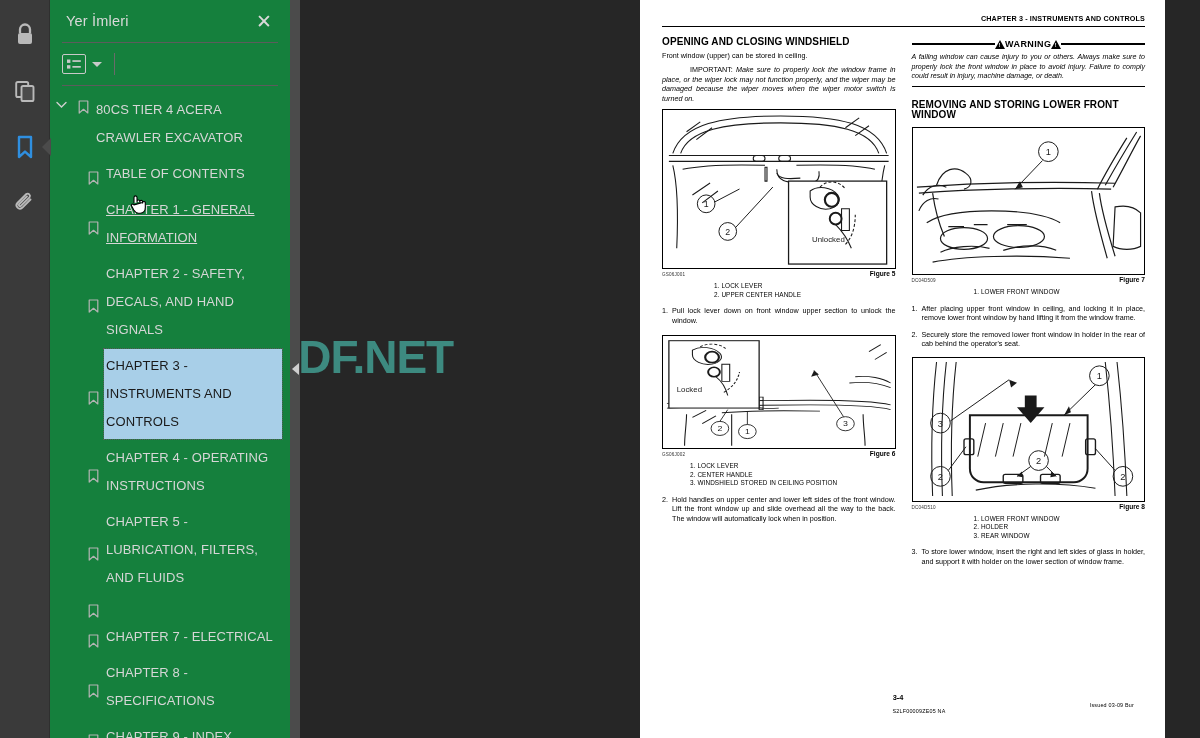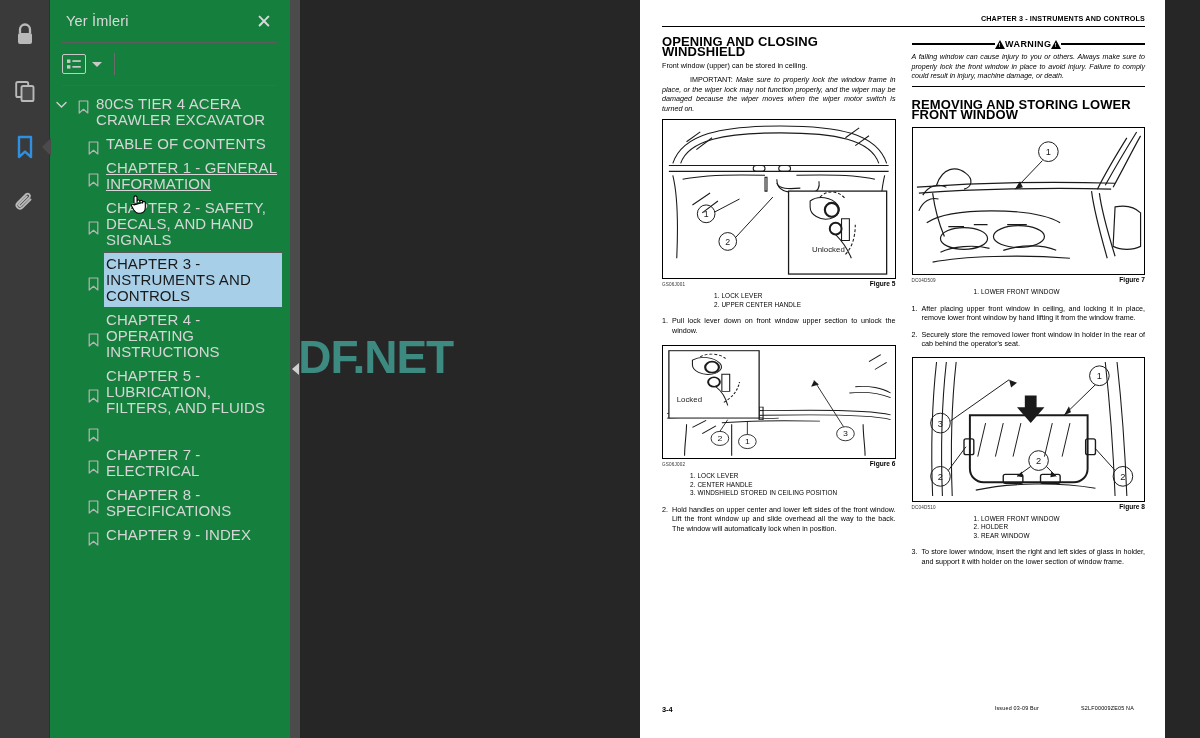--- a/index.html
+++ b/index.html
@@ -49,21 +49,21 @@
   .caret-dn { width:0;height:0;border-left:5px solid transparent;border-right:5px solid transparent;border-top:5px solid #c9c9c9; }
   .tool-div { width:1px; height:22px; background:#6a6a6a; margin-left:6px; }
 
   .bm-list { flex:1; overflow:hidden; padding-top:6px; }
   .bm-row { display:flex; align-items:flex-start; padding:1px 8px 1px 0; }
   .bm-row .twisty {
     width:22px; flex:0 0 22px; display:flex; justify-content:center; padding-top:8px;
   }
   .bm-row .bm-ic { width:22px; flex:0 0 22px; display:flex; justify-content:center; padding-top:7px; }
   .bm-label {
-    color:#d6d6d6; font-size:15px; line-height:16px; padding:3px 3px 3px 2px;
+    color:#d6d6d6; font-size:13px; line-height:28px; padding:3px 3px 3px 2px;
     letter-spacing:.1px; flex:1;
   }
   .bm-row.root .bm-label { color:#d6d6d6; }
   .bm-row.selected .bm-label { background:#a8cfe8; color:#1a1a1a; outline:1px dotted #5a5a5a; }
   .bm-row.hovered .bm-label { text-decoration:underline; }
   .bm-row.lvl1 { padding-left:10px;align-items:center; }
 
   .cursor-hand { position:absolute; left:130px; top:194px; width:18px; height:22px; }
 
   
@@ -85,21 +85,21 @@
   }
   .page { left:340px; width:525px; }
   .page-inner { position:relative; width:100%; height:100%; padding:14px 20px 0 22px; }
 
   .pg-head { font-size:7.2px; font-weight:bold; text-align:right; color:#000; letter-spacing:.15px; }
   .pg-head-rule { height:1.4px; background:#000; margin-top:3px; }
 
   .cols { display:flex; gap:16px; margin-top:10px; }
   .col { width:238px; }
 
-  .h2 { font-size:13px; font-weight:bold; color:#000; letter-spacing:.1px; line-height:10px; }
+  .h2 { font-size:10px; font-weight:bold; color:#000; letter-spacing:.1px; line-height:10px; }
   .p  { font-size:7.2px; color:#000; line-height:9.6px; margin-top:4px; text-align:justify; }
   .p.it { font-style:italic; }
   .p b { font-weight:normal; font-style:normal;padding-left:28px; }
 
   .warn-box { margin-top:2px; }
   .warn-head { display:flex; align-items:center; }
   .warn-rule { flex:1; height:2px; background:#000; }
   .warn-word { font-size:9px; font-weight:bold; letter-spacing:.4px; }
   .tri { width:0;height:0;border-left:5px solid transparent;border-right:5px solid transparent;border-bottom:9px solid #000; position:relative; }
   .tri::after{ content:"!"; position:absolute; left:-1.6px; top:2px; font-size:5.5px; color:#fff; font-weight:bold; }
@@ -112,21 +112,21 @@
   .fig-num  { font-size:6.6px; font-weight:bold; color:#000; }
   .legend { margin:5px 0 0 0; }
   .legend div { font-size:6.4px; line-height:8.4px; letter-spacing:.1px; }
   .legend.c { text-align:left; padding-left:52px; }
   .legend.c2 { text-align:left; padding-left:28px; }
   .legend.c3 { text-align:left; padding-left:62px; }
   .step { display:flex; gap:4px; margin-top:7px; }
   .step .n { font-size:7.2px; line-height:9.6px; }
   .step .t { font-size:7.2px; line-height:9.6px; text-align:justify; flex:1; }
 
-  .footer { position:absolute; left:22px; right:31px; bottom:24px; display:flex; align-items:flex-start; }
+  .footer { position:absolute; left:22px; right:31px; bottom:24px; display:flex; align-items:center;flex-direction:column; }
   .f-pg { font-size:7.4px; font-weight:bold; }
   .f-mid { margin-left:auto; font-size:5.4px; letter-spacing:.2px; }
   .f-right { margin-left:42px; font-size:5.4px; letter-spacing:.2px; }
 
   .watermark {
     position:absolute; left:-157px; top:330px; width:680px;
     font-size:46px; font-weight:bold; color:#3d8a80; letter-spacing:-1px;
     font-family:"Liberation Sans", sans-serif; white-space:nowrap; z-index:40;
   }
   svg.figart { display:block; width:100%; height:100%; }

